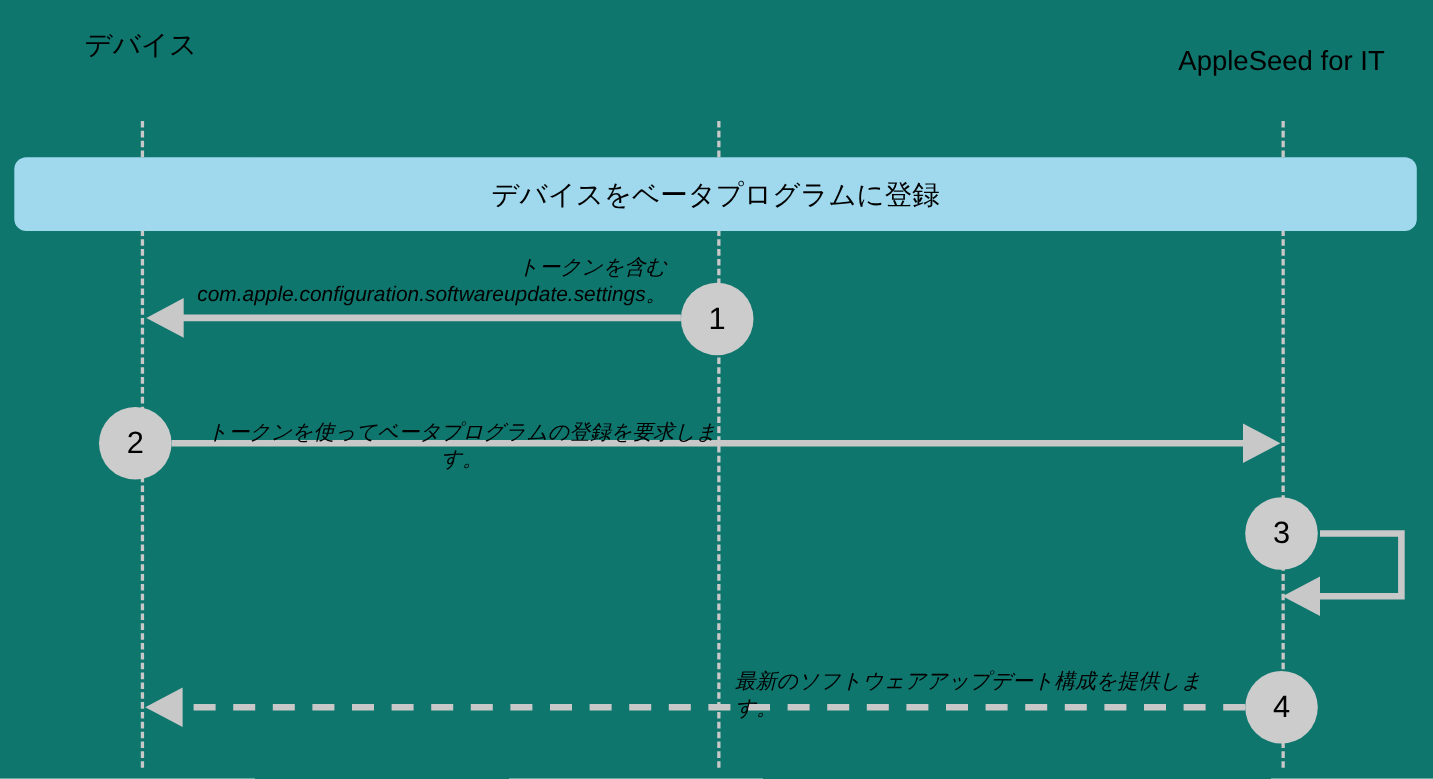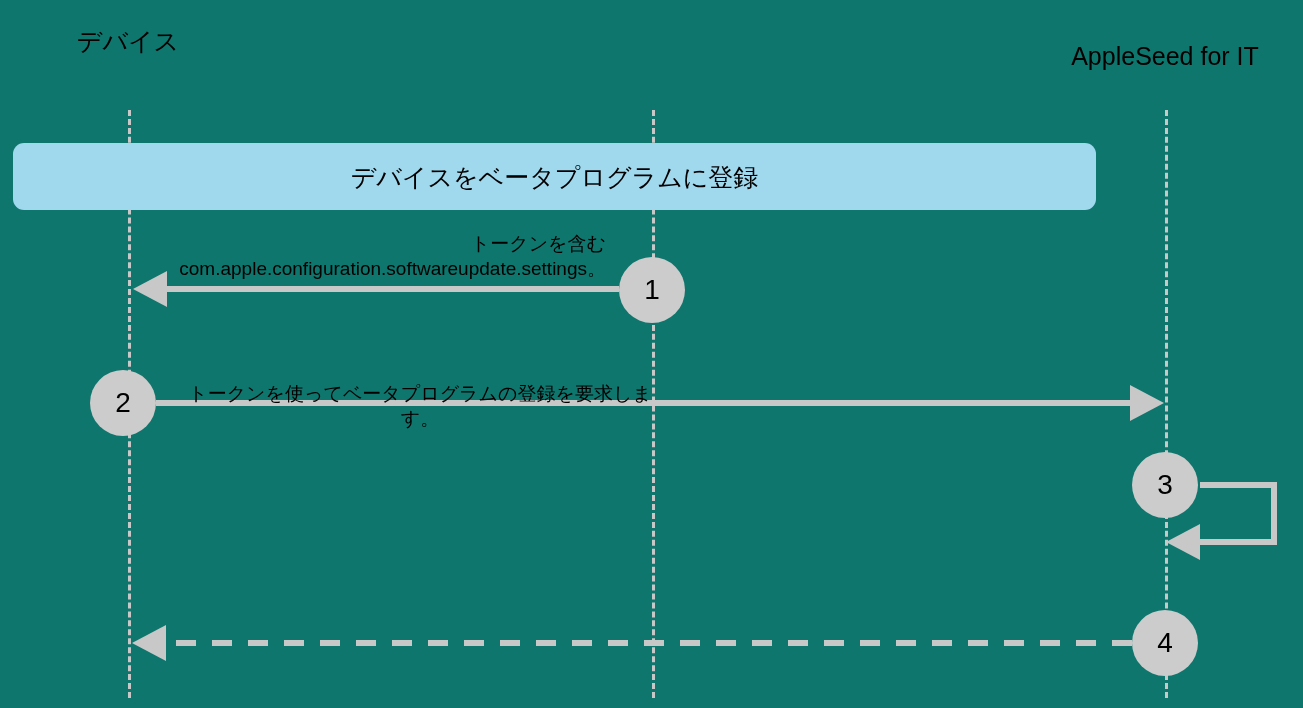--- a/index.html
+++ b/index.html
@@ -42,21 +42,21 @@
   }
   #lifeline-device     { left: 128px; }
   #lifeline-mdm        { left: 652px; }
   #lifeline-appleseed  { left: 1165px; }
 
   
   #phase-banner {
     position: absolute;
     left: 13px;
     top: 143px;
-    width: 1083px;
+    width: 1275px;
     height: 67px;
     background: #a0d9ee;
     border-radius: 11px;
     display: flex;
     align-items: center;
     justify-content: center;
   }
   #phase-banner-label {
     font-size: 25px;
     color: #000000;
@@ -82,20 +82,21 @@
   #step-circle-3 { left: 1132px; top: 452px; }
   #step-circle-4 { left: 1132px; top: 610px; }
 
   
   .msg-label {
     position: absolute;
     font-size: 19px;
     line-height: 25px;
     color: #000000;
     white-space: pre-line;
+    font-style: italic;
   }
   #msg-1-label {
     left: 106px; top: 231px; width: 500px;
     text-align: right;
   }
   #msg-2-label {
     left: 175px; top: 381px; width: 490px;
     text-align: center;
   }
   #msg-3-label {
@@ -152,19 +153,20 @@
 
     <g>
       <line x1="1132" y1="643" x2="152" y2="643" stroke="#c8c8c8" stroke-width="6" stroke-dasharray="20 16" stroke-linecap="butt"></line>
       <polygon points="132,643 166,625 166,661" fill="#c8c8c8"></polygon>
     </g>
   </svg>
 
   <div class="msg-label" id="msg-1-label">トークンを含む
 com.apple.configuration.softwareupdate.settings。</div>
   <div class="msg-label" id="msg-2-label">トークンを使ってベータプログラムの登録を要求します。</div>
+  <div class="msg-label" id="msg-4-label">最新のソフトウェアアップデート構成を提供します。</div>
 
   <div class="step-circle" id="step-circle-1">1</div>
   <div class="step-circle" id="step-circle-2">2</div>
   <div class="step-circle" id="step-circle-3">3</div>
   <div class="step-circle" id="step-circle-4">4</div>
 
 </div>
 
 </body></html>

